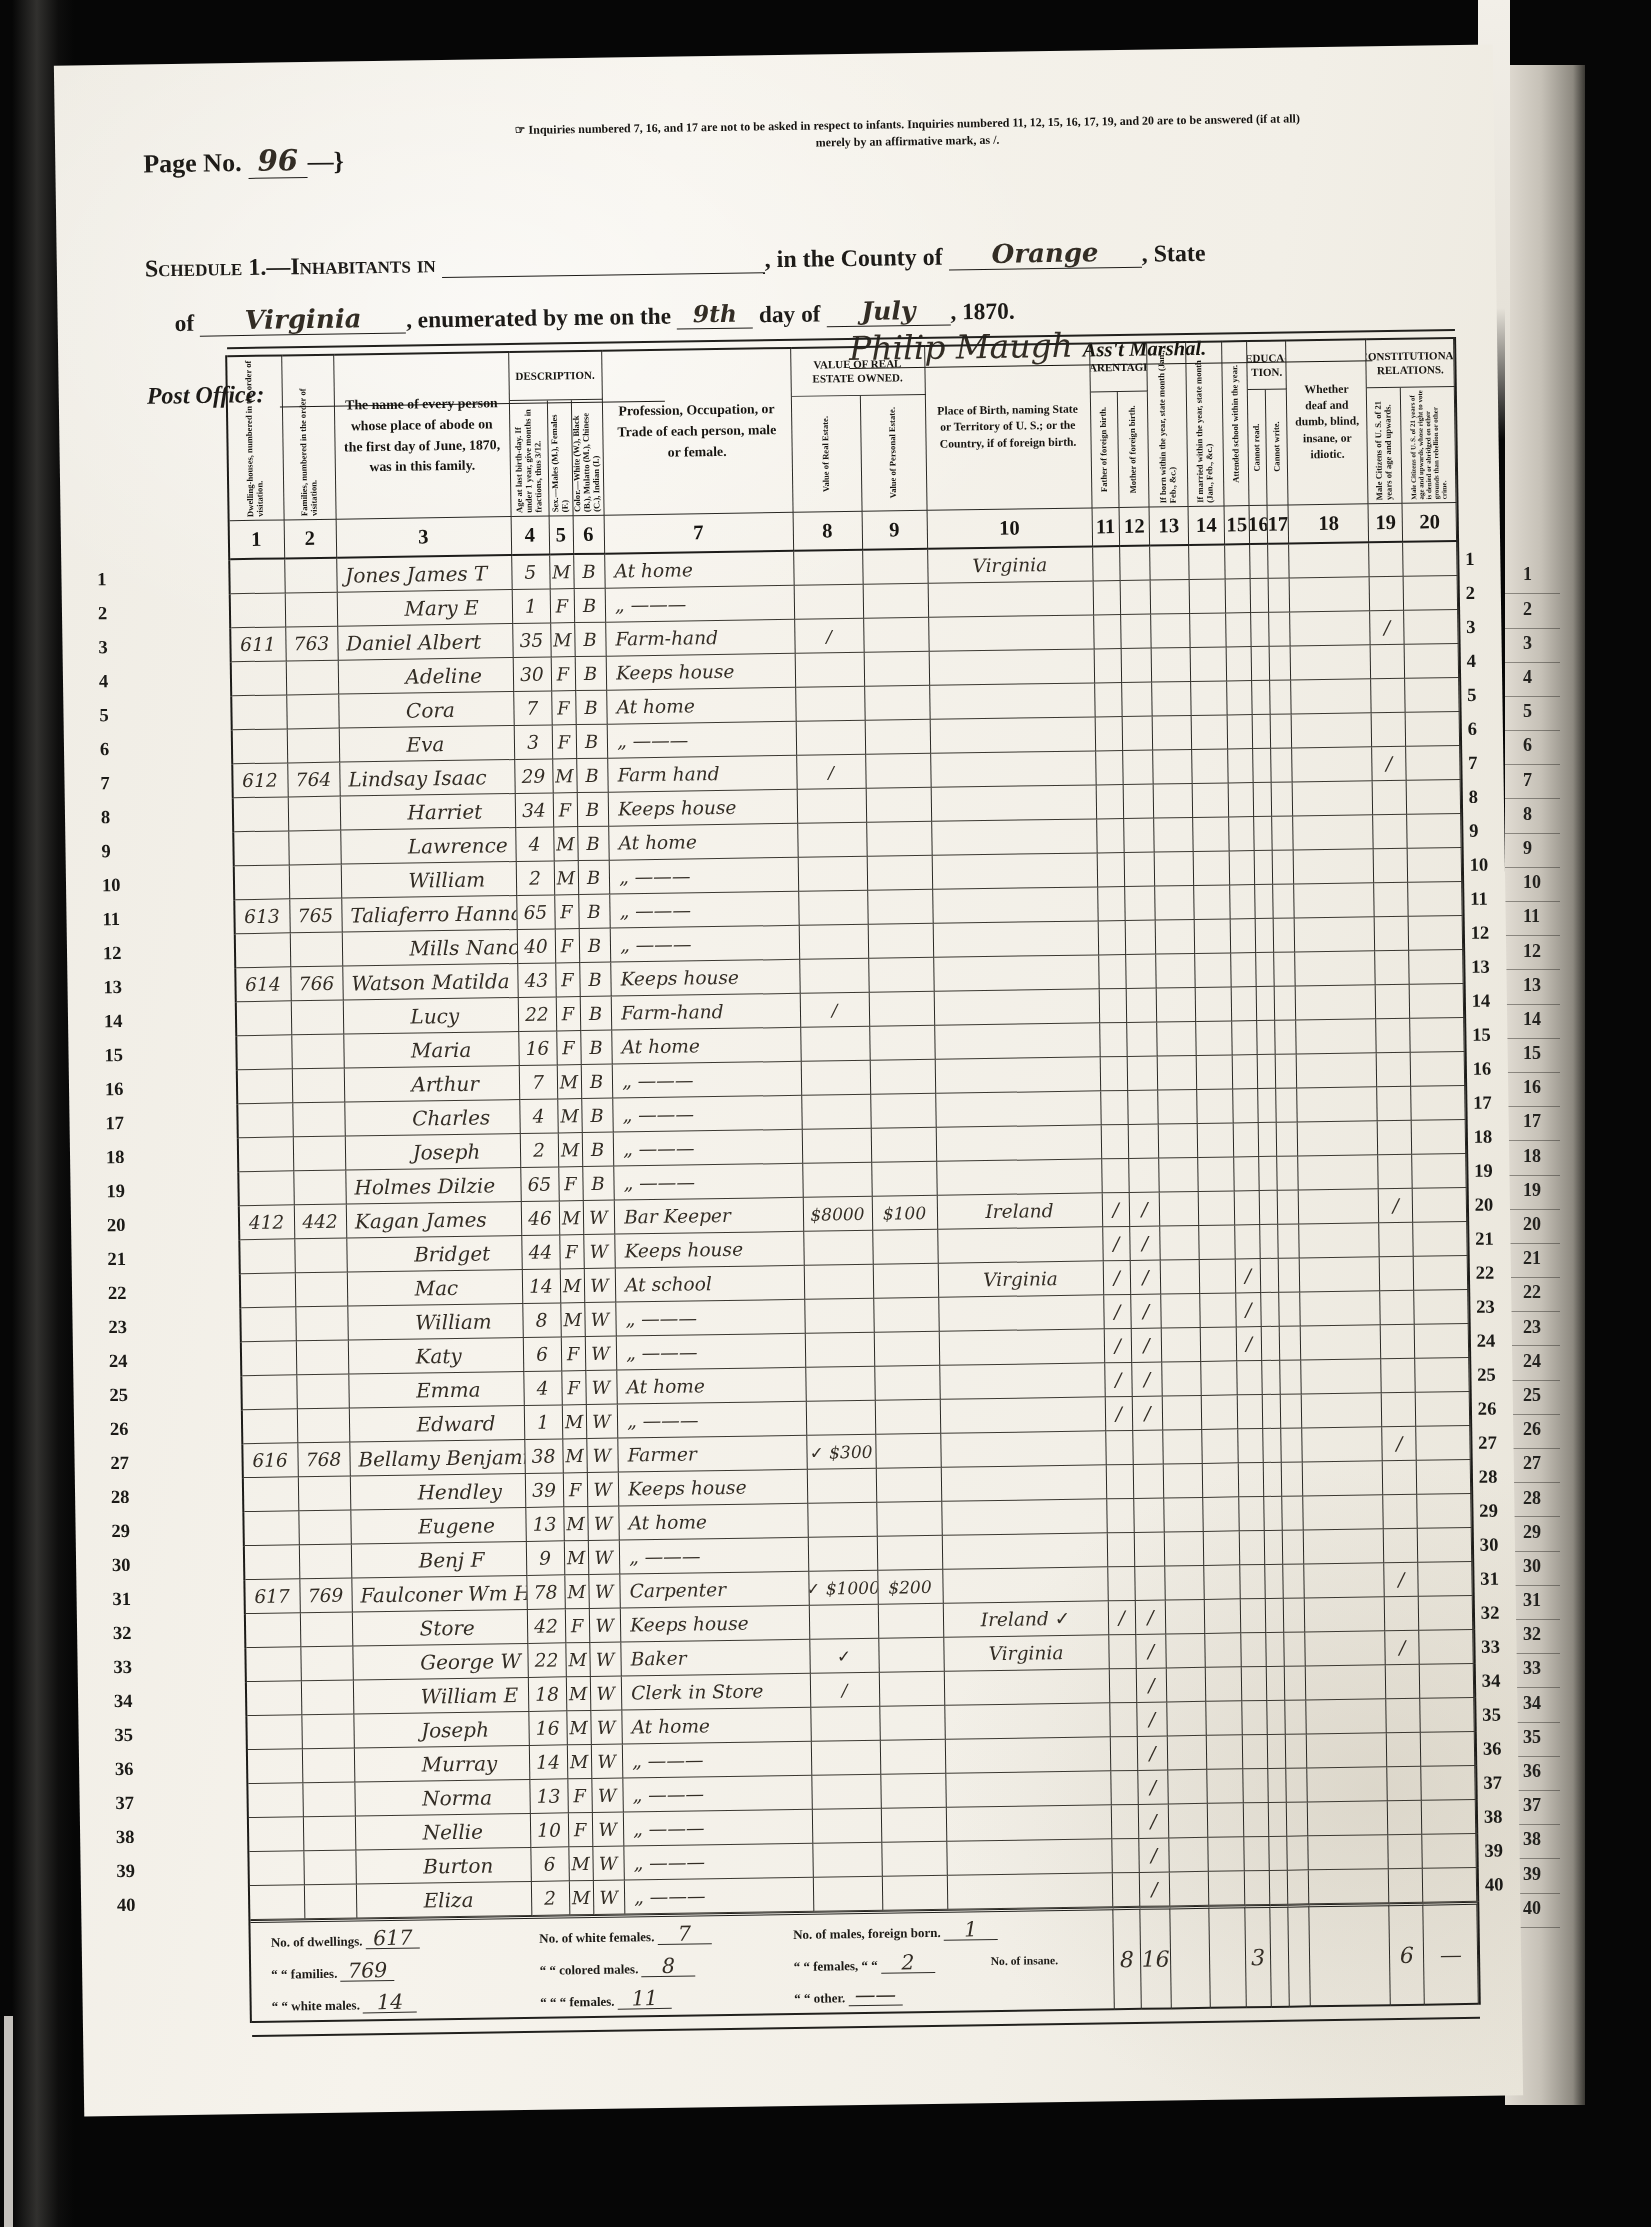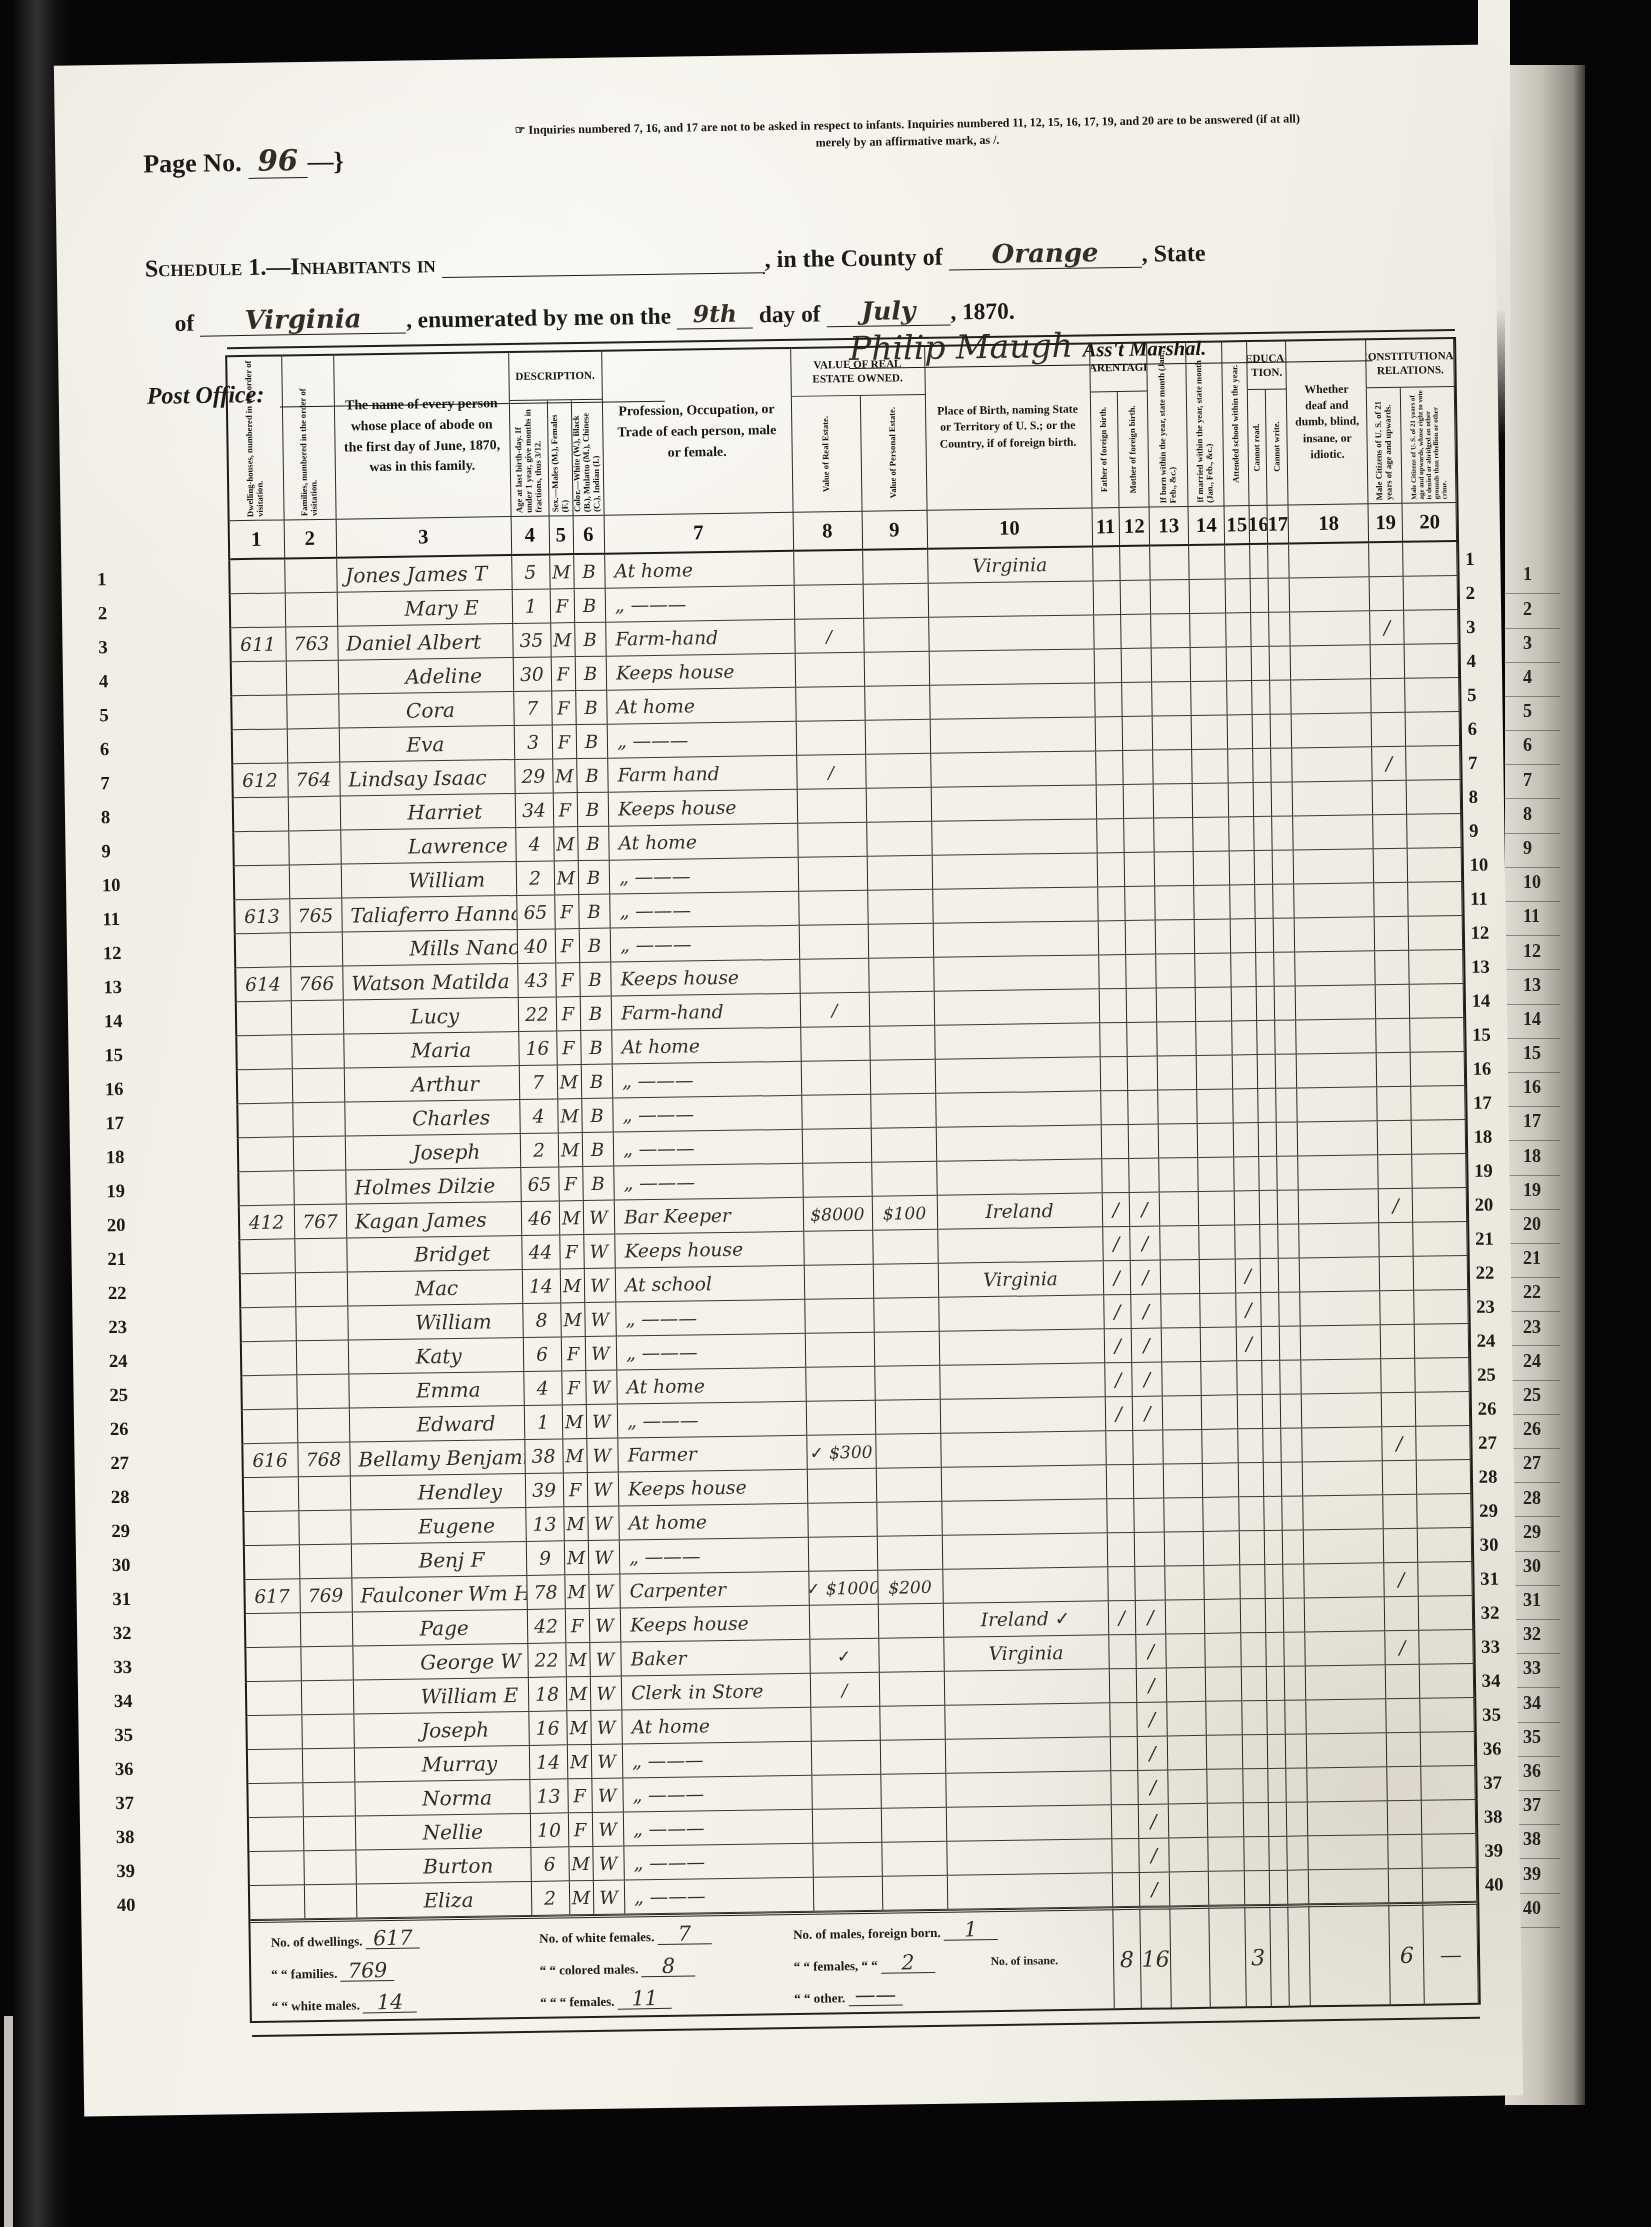--- a/index.html
+++ b/index.html
@@ -946,21 +946,21 @@
       <div class="cell br dbb c-mk" style="grid-area: 22 / 18;"></div>
       <div class="cell br dbb c-mk" style="grid-area: 22 / 19;"></div>
       <div class="cell br dbb c-mk" style="grid-area: 22 / 20;"></div>
       <div class="cell br dbb c-mk" style="grid-area: 22 / 21;"></div>
       <div class="cell rnum obr" style="grid-area: 22 / 22;">19</div>
       <div class="cell lnum obl" style="grid-area: 23 / 1;">20</div>
       <div class="cell br dbb c-num" style="grid-area: 23 / 2;">
         <span class="t hw">412</span>
       </div>
       <div class="cell br dbb c-num" style="grid-area: 23 / 3;">
-        <span class="t hw">767</span>
+        <span class="t hw">442</span>
       </div>
       <div class="cell br dbb c-name" style="grid-area: 23 / 4;">
         <span class="t hw">Kagan James</span>
       </div>
       <div class="cell br dbb c-age" style="grid-area: 23 / 5;">
         <span class="t hw">46</span>
       </div>
       <div class="cell br dbb c-sx" style="grid-area: 23 / 6;">
         <span class="t hw">M</span>
       </div>
@@ -1395,21 +1395,21 @@
       <div class="cell br dbb c-mk" style="grid-area: 34 / 19;"></div>
       <div class="cell br dbb c-mk" style="grid-area: 34 / 20;">
         <span class="t hw">/</span>
       </div>
       <div class="cell br dbb c-mk" style="grid-area: 34 / 21;"></div>
       <div class="cell rnum obr" style="grid-area: 34 / 22;">31</div>
       <div class="cell lnum obl" style="grid-area: 35 / 1;">32</div>
       <div class="cell br dbb c-num" style="grid-area: 35 / 2;"></div>
       <div class="cell br dbb c-num" style="grid-area: 35 / 3;"></div>
       <div class="cell br dbb c-name ind" style="grid-area: 35 / 4;">
-        <span class="t hw">Page</span>
+        <span class="t hw">Store</span>
       </div>
       <div class="cell br dbb c-age" style="grid-area: 35 / 5;">
         <span class="t hw">42</span>
       </div>
       <div class="cell br dbb c-sx" style="grid-area: 35 / 6;">
         <span class="t hw">F</span>
       </div>
       <div class="cell br dbb c-sx" style="grid-area: 35 / 7;">
         <span class="t hw">W</span>
       </div>

